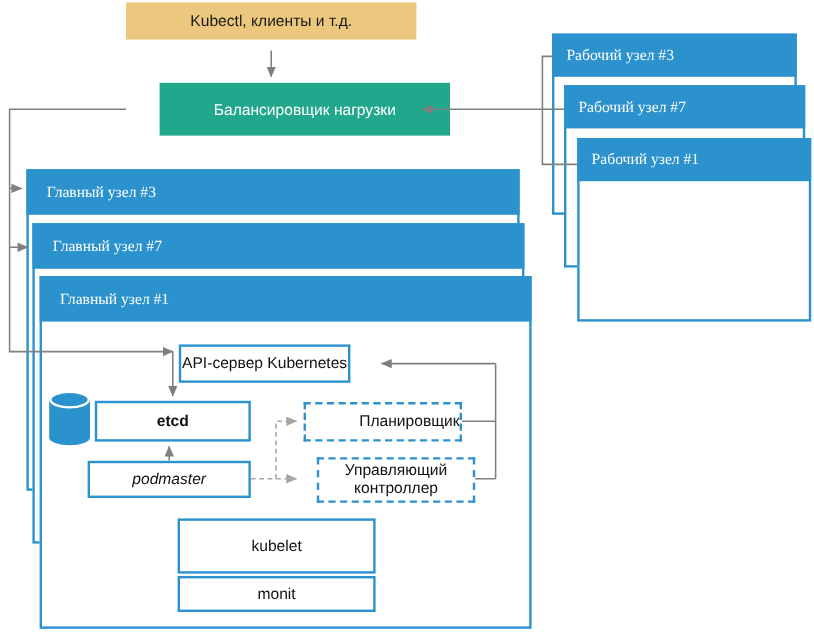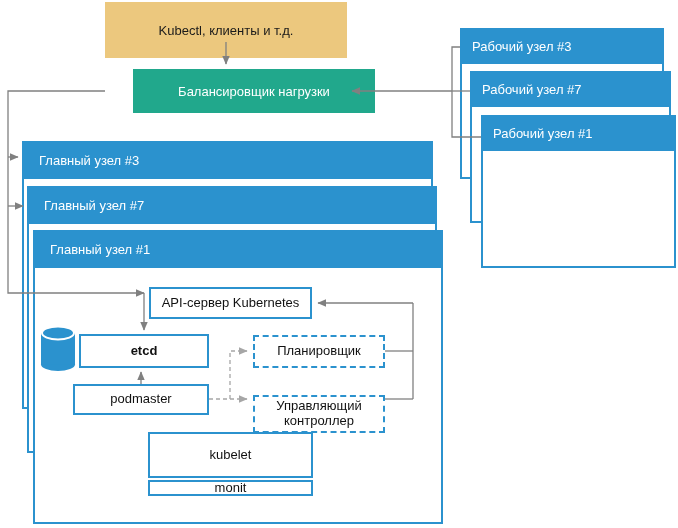--- a/index.html
+++ b/index.html
@@ -7,33 +7,33 @@
     position:relative; width:678px; height:528px; background:#ffffff;
     font-family:"Liberation Sans", sans-serif; overflow:hidden;
   }
 
   
   .top-box {
     position:absolute; box-sizing:border-box;
     display:flex; align-items:center; justify-content:center;
     font-size:13px; text-align:center;
   }
-  #kubectl-box { left:105px; top:2px;  width:242px; height:56px; background:var(--tan); color:#1a1a1a; }
+  #kubectl-box { left:105px; top:2px;  width:242px; height:31px; background:var(--tan); color:#1a1a1a; }
   #lb-box      { left:105px; top:69px; width:242px; height:44px; background:var(--teal); color:#ffffff;margin-left:28px; }
 
   
   .container-node {
     position:absolute; box-sizing:border-box; background:#ffffff;
     border:2px solid var(--node-blue);
   }
   .container-node .hdr {
     position:absolute; left:-2px; top:-2px; right:-2px;
     background:var(--node-blue); color:#ffffff;
     display:flex; align-items:center; padding-left:12px;
-    font-size:13px; box-sizing:border-box;
+    font-size:13px; box-sizing:border-box;font-family:Liberation Serif, serif;
   }
   .master .hdr { height:38px;padding-left:17px; }
   .worker .hdr { height:36px; }
 
   #master3 { left:22px; top:141px; width:411px; height:268px; }
   #master2 { left:27px; top:186px; width:410px; height:267px; }
   #master1 { left:33px; top:230px; width:410px; height:294px; }
   #worker3 { left:460px; top:28px;  width:204px; height:151px; }
   #worker2 { left:470px; top:71px;  width:201px; height:152px; }
   #worker1 { left:481px; top:115px; width:195px; height:153px;text-align:right; }
@@ -41,28 +41,28 @@
   
   #connectors { position:absolute; left:0; top:0; z-index:20; }
 
   
   .inner-box {
     position:absolute; box-sizing:border-box; background:#ffffff;
     border:2px solid var(--node-blue); color:#111111;
     display:flex; align-items:center; justify-content:center;
     font-size:13px; text-align:center; z-index:30; line-height:1.15;
   }
-  .dashed { border-style:dashed; }
-  #api-box        { left:149px; top:287px; width:163px; height:32px; }
+  .dashed { border-style:dashed;justify-content:flex-end; }
+  #api-box        { left:149px; top:287px; width:143px; height:32px; }
   #etcd-box       { left:79px;  top:334px; width:130px; height:34px;font-weight:bold; }
-  #podmaster-box  { left:73px;  top:384px; width:136px; height:31px; }
+  #podmaster-box  { left:73px;  top:384px; width:136px; height:31px;font-style:italic; }
   #scheduler-box  { left:253px; top:335px; width:132px; height:33px; }
-  #controller-box { left:253px; top:381px; width:132px; height:38px; padding:0 6px;margin-top:14px; }
+  #controller-box { left:264px; top:381px; width:132px; height:38px; padding:0 6px; }
   #kubelet-box    { left:148px; top:432px; width:165px; height:46px; }
-  #monit-box      { left:148px; top:480px; width:165px; height:16px; }
+  #monit-box      { left:148px; top:480px; width:165px; height:30px; }
 
   #etcd-cylinder { position:absolute; left:40px; top:325px; width:36px; height:47px; z-index:31; color:var(--node-blue); }
 </style>
 </head>
 <body>
 
 <div class="canvas">
 
   <div class="container-node master" id="master3">
     <div class="hdr">

